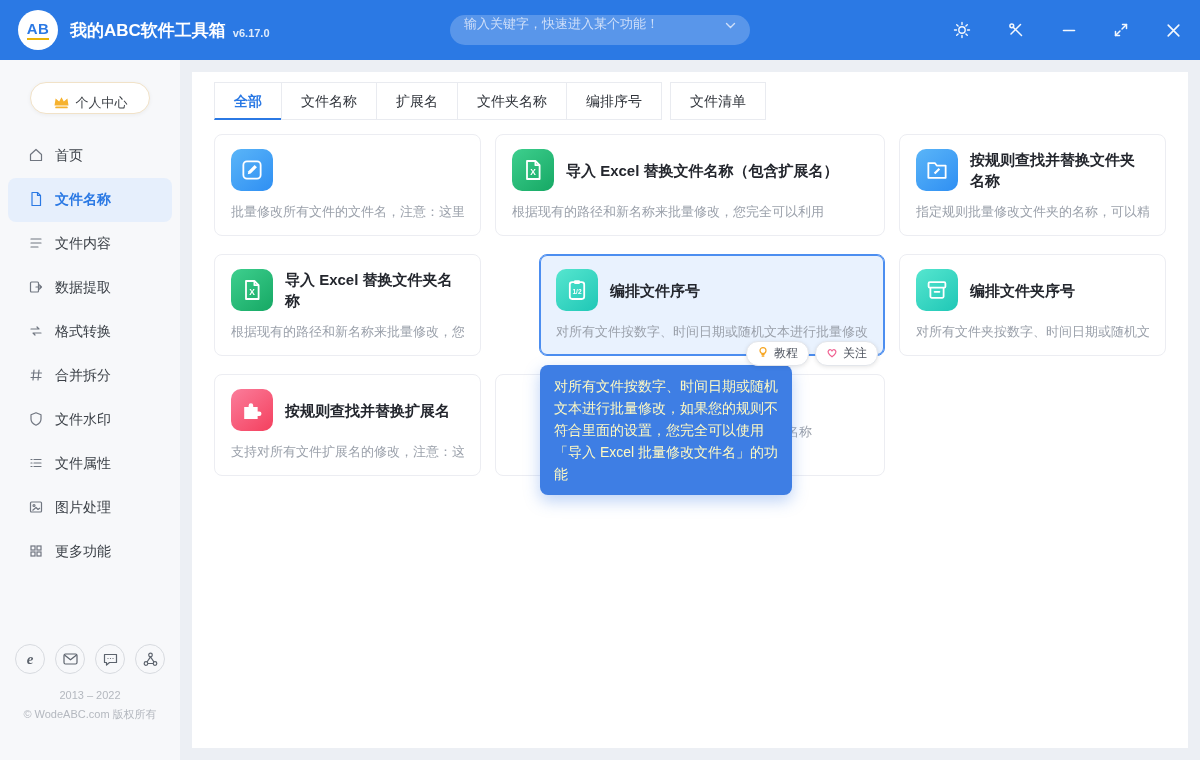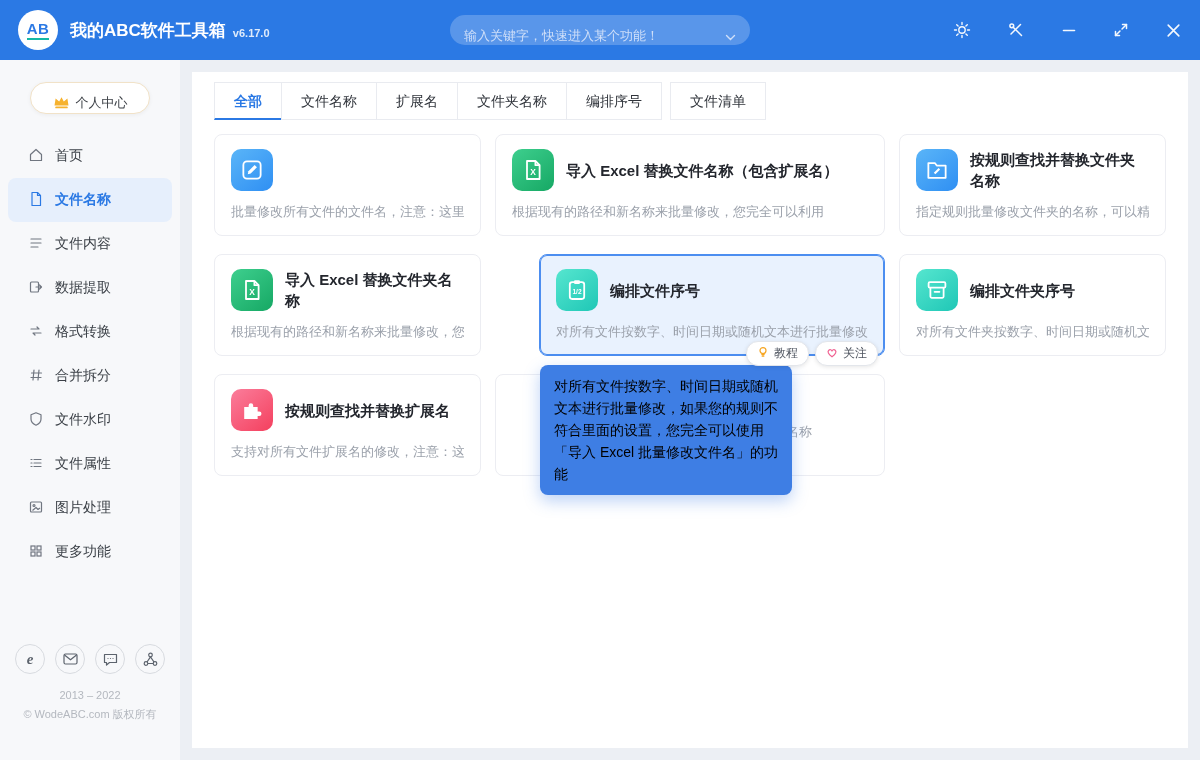--- a/index.html
+++ b/index.html
@@ -1,24 +1,24 @@
 <!DOCTYPE html>
 <html><head>
 <meta charset="utf-8">
 <style>
   html,body{margin:0;padding:0;}
   body{width:1200px;height:760px;overflow:hidden;font-family:"Liberation Sans",sans-serif;background:#eceff4;position:relative;}
 
   
   .titlebar{position:absolute;left:0;top:0;right:0;height:60px;background:#2b79e4;display:flex;align-items:center;padding:0 18px;box-sizing:border-box;z-index:10;}
   .logo{width:40px;height:40px;border-radius:50%;background:#fff;display:flex;align-items:center;justify-content:center;flex:none;}
-  .logo-text{font-weight:bold;font-size:15px;color:#2b79e4;border-bottom:2px solid #14b8a6;padding-bottom:1px;letter-spacing:.5px;}
+  .logo-text{font-weight:bold;font-size:15px;color:#2b79e4;border-bottom:2px solid #eab308;padding-bottom:1px;letter-spacing:.5px;}
   .app-title{color:#fff;font-size:17px;font-weight:700;margin-left:12px;white-space:nowrap;}
   .app-version{color:rgba(255,255,255,.85);font-size:11px;margin-left:7px;margin-top:5px;font-weight:700;}
-  .search{position:absolute;left:50%;top:15px;transform:translateX(-50%);width:300px;height:30px;border-radius:15px;background:rgba(255,255,255,.22);display:flex;align-items:flex-end;padding:0 14px;box-sizing:border-box;cursor:text;}
+  .search{position:absolute;left:50%;top:15px;transform:translateX(-50%);width:300px;height:30px;border-radius:15px;background:rgba(255,255,255,.22);display:flex;align-items:flex-start;padding:0 14px;box-sizing:border-box;cursor:text;}
   .search-ph{color:#cfdff9;font-size:13px;flex:1;white-space:nowrap;overflow:hidden;}
   .win-icons{margin-left:auto;display:flex;align-items:center;gap:36px;}
   .win-btn{display:flex;align-items:center;justify-content:center;cursor:pointer;opacity:.95;}
 
   
   .sidebar{position:absolute;left:0;top:60px;width:180px;bottom:0;background:#f7f8fa;box-sizing:border-box;}
   .profile{margin:22px auto 8px;width:120px;height:32px;border-radius:17px;background:#fff;border:1px solid #f1e2c8;box-shadow:0 1px 4px rgba(0,0,0,.05);display:flex;align-items:flex-end;justify-content:center;gap:6px;font-size:13px;color:#3c4046;cursor:pointer;}
   .nav{margin-top:20px;}
   .nav-item{height:44px;display:flex;align-items:center;gap:11px;padding-left:20px;margin:0 8px;border-radius:8px;font-size:14px;color:#3b4047;cursor:pointer;}
   .nav-item svg{color:#707680;flex:none;}
@@ -45,21 +45,21 @@
   .badge{width:42px;height:42px;border-radius:10px;flex:none;display:flex;align-items:center;justify-content:center;}
   .badge.blue{background:linear-gradient(140deg,#5ab5f8,#2f8ff3);}
   .badge.green{background:linear-gradient(140deg,#3ecf8e,#16a864);}
   .badge.teal{background:linear-gradient(140deg,#56e6cf,#1fc7b6);}
   .badge.pink{background:linear-gradient(140deg,#fb7d9b,#f4405e);}
   .card-title{font-size:15px;font-weight:700;color:#23262d;line-height:21px;}
   .card-desc{margin-top:12px;font-size:13px;color:#9ba1ab;white-space:nowrap;overflow:hidden;}
   .card-actions{position:absolute;right:6px;bottom:-11px;display:flex;gap:6px;z-index:6;}
   .pill{height:23px;padding:0 10px;border-radius:12px;background:#fff;border:1px solid #e3e6eb;display:flex;align-items:center;gap:5px;font-size:12px;color:#4f5560;box-shadow:0 1px 4px rgba(0,0,0,.10);cursor:pointer;white-space:nowrap;}
   .fragment{position:absolute;left:264px;top:48px;font-size:13px;color:#9ba1ab;white-space:nowrap;}
-  .tooltip{position:absolute;left:348px;top:293px;width:252px;box-sizing:border-box;background:#3e7ee4;color:#000000;border-radius:8px;padding:10px 14px;font-size:14px;line-height:22px;z-index:5;box-shadow:0 6px 16px rgba(62,126,228,.35);}
+  .tooltip{position:absolute;left:348px;top:293px;width:252px;box-sizing:border-box;background:#3e7ee4;color:#fef9c3;border-radius:8px;padding:10px 14px;font-size:14px;line-height:22px;z-index:5;box-shadow:0 6px 16px rgba(62,126,228,.35);}
 </style>
 </head>
 <body>
 
 <header class="titlebar">
   <div class="logo">
     <span class="logo-text">AB</span>
   </div>
   <div class="app-title">我的ABC软件工具箱</div>
   <div class="app-version">v6.17.0</div>

